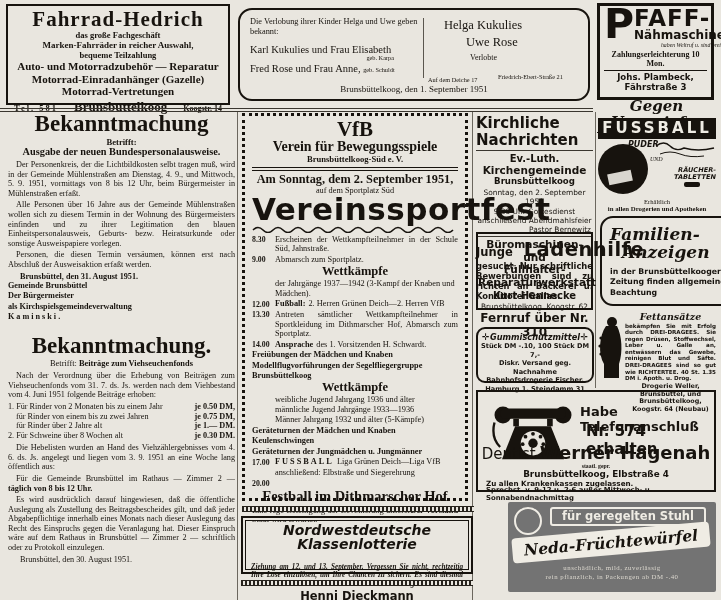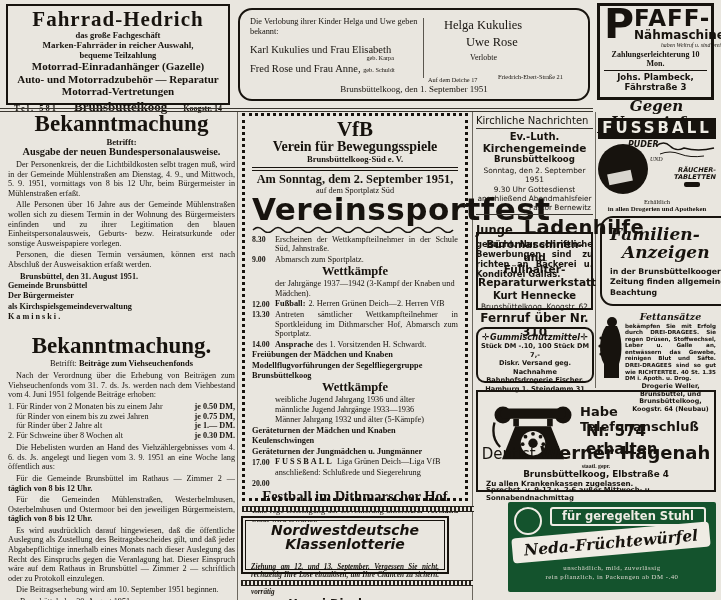--- a/index.html
+++ b/index.html
@@ -88,29 +88,29 @@
   .sched .tx{flex:1;text-align:justify}
   .sched .lead{font-weight:bold;margin-right:3px}
   .schedc{text-align:left;font-weight:bold;margin-top:1px}
   .wk{font-size:12.5px;font-weight:bold;text-align:center;margin-top:1px;line-height:1.05}
   .wsub{padding-left:23px;text-align:left;margin-top:.5px}
   .festb{font-size:14.5px;font-weight:bold;text-align:center;line-height:1.1;margin-top:1px}
   .closing{margin-top:1px;text-align:justify}
   .closing .vorst{float:right;font-weight:bold}
 
   
-  .lotto{left:241px;top:516px;width:208px;height:58px;border:2px solid #17130e;
+  .lotto{left:241px;top:516px;width:232px;height:58px;border:2px solid #17130e;
          box-shadow:inset 0 0 0 2px #e9e6df, inset 0 0 0 3px #17130e;padding:5px 8px 2px;text-align:center}
   .lotto .t{font-size:14px;font-weight:bold;font-style:italic;font-family:"DejaVu Sans",sans-serif;line-height:1}
   .lotto .body{font-size:7.2px;font-style:italic;font-weight:bold;line-height:1.15;margin-top:12px;text-align:justify}
   .lotto .agent{font-size:11.5px;font-weight:bold;font-family:"DejaVu Sans",sans-serif;margin-top:1px}
 
   
   .col3{left:476px;top:112px;width:117px}
-  .church .t{font-size:10px;font-weight:normal;font-family:"DejaVu Sans",sans-serif;line-height:1.1;padding-top:3px}
+  .church .t{font-size:15px;font-weight:bold;font-family:"DejaVu Sans",sans-serif;line-height:1.1;padding-top:3px}
   .church hr,.sep{border:none;border-top:1px solid #3a362f;margin:2px 0}
   .church .l1{font-size:10px;font-weight:bold;text-align:center;margin-top:2px;font-family:"DejaVu Sans",sans-serif}
   .church .l2{font-size:10.5px;font-weight:bold;text-align:center;font-family:"DejaVu Sans",sans-serif}
   .church .l3{font-size:8.6px;font-weight:bold;text-align:center;font-family:"DejaVu Sans",sans-serif}
   .church .sm{font-size:7.4px;text-align:center;line-height:1.25;font-family:"DejaVu Sans",sans-serif}
   .church .pr{text-align:right;padding-right:2px}
   .laden{margin-top:3px}
   .laden .row{display:flex;align-items:baseline;gap:11px}
   .laden .j{font-size:11.5px;font-weight:bold;font-family:"DejaVu Sans",sans-serif}
   .laden .L{font-size:19.5px;font-weight:bold;font-family:"DejaVu Sans",sans-serif;letter-spacing:.5px;line-height:1}
@@ -160,42 +160,42 @@
   .dent .t2{position:absolute;left:108px;top:30px;font-size:15px;font-weight:bold;font-family:"DejaVu Sans",sans-serif}
   .dent .nameln{position:absolute;left:0;top:50px;width:100%;text-align:center}
   .dent .prof{font-size:15px;font-family:"DejaVu Sans",sans-serif}
   .dent .nm{font-size:18px;font-weight:bold;font-family:"DejaVu Sans",sans-serif}
   .dent .cert{position:absolute;left:0;top:71px;width:100%;text-align:center;font-size:5.8px;font-weight:bold}
   .dent .addr{position:absolute;left:0;top:77px;width:100%;text-align:center;font-size:8.8px;font-weight:bold;font-family:"DejaVu Sans",sans-serif}
   .dent .n1{position:absolute;left:8px;top:87px;font-size:7.2px;font-weight:bold;font-family:"DejaVu Sans",sans-serif}
   .dent .n2{position:absolute;left:8px;top:94px;font-size:6.9px;font-weight:bold;font-family:"DejaVu Sans",sans-serif}
 
   
-  .neda{left:508px;top:502px;width:208px;height:90px;background:#14532d;border-radius:2px}
+  .neda{left:508px;top:502px;width:208px;height:90px;background:#737373;border-radius:2px}
   .neda .logo{position:absolute;left:6px;top:5px;width:28px;height:28px;border:2px solid #efece4;border-radius:50%}
   .neda .banner{position:absolute;left:42px;top:5px;width:156px;height:19px;border:2px solid #efece4;border-radius:3px;
                 color:#efece4;text-align:center;font-size:11.5px;font-weight:bold;font-family:"DejaVu Sans",sans-serif;line-height:15px}
   .neda .ribbon{position:absolute;left:4px;top:28px;width:198px;height:25px;background:#efece4;border-radius:4px;
                 transform:rotate(-5deg);text-align:center}
   .neda .brand{font-size:15.5px;font-weight:bold;font-style:italic;font-family:"DejaVu Serif",serif;line-height:25px;color:#17130e}
   .neda .s1{position:absolute;left:0;top:62px;width:100%;text-align:center;color:#dcd8cf;font-size:6.8px;letter-spacing:.5px}
   .neda .s2{position:absolute;left:0;top:71px;width:100%;text-align:center;color:#dcd8cf;font-size:6.8px;letter-spacing:.5px}
 </style>
 </head>
 <body>
 
 <div id="page">
 
   <div class="abs fahrrad">
     <div class="t c">Fahrrad-Hedrich</div>
     <div class="s1 c">das große Fachgeschäft</div>
     <div class="s2 c">Marken-Fahrräder in reicher Auswahl,</div>
     <div class="s1 c">bequeme Teilzahlung</div>
+    <div class="l c">Auto- und Motorradzubehör — Reparatur</div>
     <div class="l c">Motorrad-Einradanhänger (Gazelle)</div>
-    <div class="l c">Auto- und Motorradzubehör — Reparatur</div>
     <div class="l c">Motorrad-Vertretungen</div>
     <div class="bot">
       <span class="tel">Tel. 581</span>
       <span class="city">Brunsbüttelkoog</span>
       <span class="str">Koogstr. 14</span>
     </div>
   </div>
 
   <div class="abs engage">
     <div class="lft">
@@ -275,26 +275,21 @@
       <div class="feeRow">
         <span class="lab">2. Für Schweine über 8 Wochen alt</span>
         <span class="b">je 0.30 DM.</span>
       </div>
     </div>
     <p>Die Hebelisten wurden an Hand des Viehzählergebnisses vom 4. 6. ds. Js. angelegt und liegen vom 3. 9. 1951 an eine Woche lang öffentlich aus:</p>
     <p>
       <span>Für die Gemeinde Brunsbüttel im Rathaus — Zimmer 2 —</span>
       <span class="b">täglich von 8 bis 12 Uhr.</span>
     </p>
-    <p>
-      <span>Für die Gemeinden Mühlenstraßen, Westerbelmhusen, Osterbelmhusen und Ostermoor bei den jeweiligen Bürgermeistern,</span>
-      <span class="b">täglich von 8 bis 12 Uhr.</span>
-    </p>
     <p>Es wird ausdrücklich darauf hingewiesen, daß die öffentliche Auslegung als Zustellung des Beitragsbescheides gilt, und daß jeder Abgabepflichtige innerhalb eines Monats nach dieser Auslegung das Recht des Einspruchs gegen die Veranlagung hat. Dieser Einspruch wäre auf dem Rathaus in Brunsbüttel — Zimmer 2 — schriftlich oder zu Protokoll einzulegen.</p>
-    <p>Die Beitragserhebung wird am 10. September 1951 beginnen.</p>
     <div class="dt">Brunsbüttel, den 30. August 1951.</div>
 
   </div>
 
   <div class="abs vfb">
     <div class="abbr">VfB</div>
     <div class="name">Verein für Bewegungsspiele</div>
     <div class="org">Brunsbüttelkoog-Süd e. V.</div>
     <div class="dbl"></div>
     <div class="when">Am Sonntag, dem 2. September 1951,</div>
@@ -331,21 +326,21 @@
     <div class="wsub">weibliche Jugend Jahrgang 1936 und älter</div>
     <div class="wsub">männliche Jugend Jahrgänge 1933—1936</div>
     <div class="wsub">Männer Jahrgang 1932 und älter (5-Kämpfe)</div>
     <div class="schedc">Geräteturnen der Mädchen und Knaben</div>
     <div class="schedc">Keulenschwingen</div>
     <div class="schedc">Geräteturnen der Jungmädchen u. Jungmänner</div>
     <div class="sched">
       <span class="tm">17.00</span>
       <span class="tx"><b class="lead" style="letter-spacing:2px">FUSSBALL</b><span>Liga Grünen Deich—Liga VfB</span></span>
     </div>
-    <div class="wsub">anschließend: Schlußrede und Siegerehrung</div>
+    <div class="wsub">anschließend: Elbstraße und Siegerehrung</div>
     <div class="sched">
       <span class="tm">20.00</span>
     </div>
     <div class="festb">Festball im Dithmarscher Hof</div>
     <div class="closing">
       <span class="vorst">Der Vorstand</span>
       <span>Eine rege Beteiligung der Bevölkerung unserer Stadt wird erwartet.</span>
     </div>
   </div>
 

